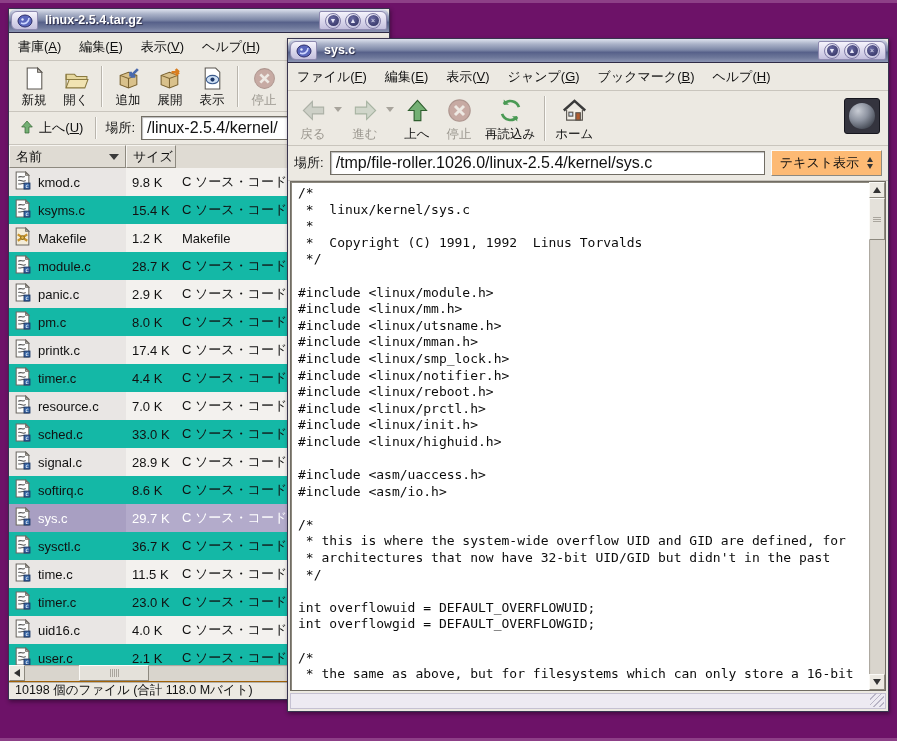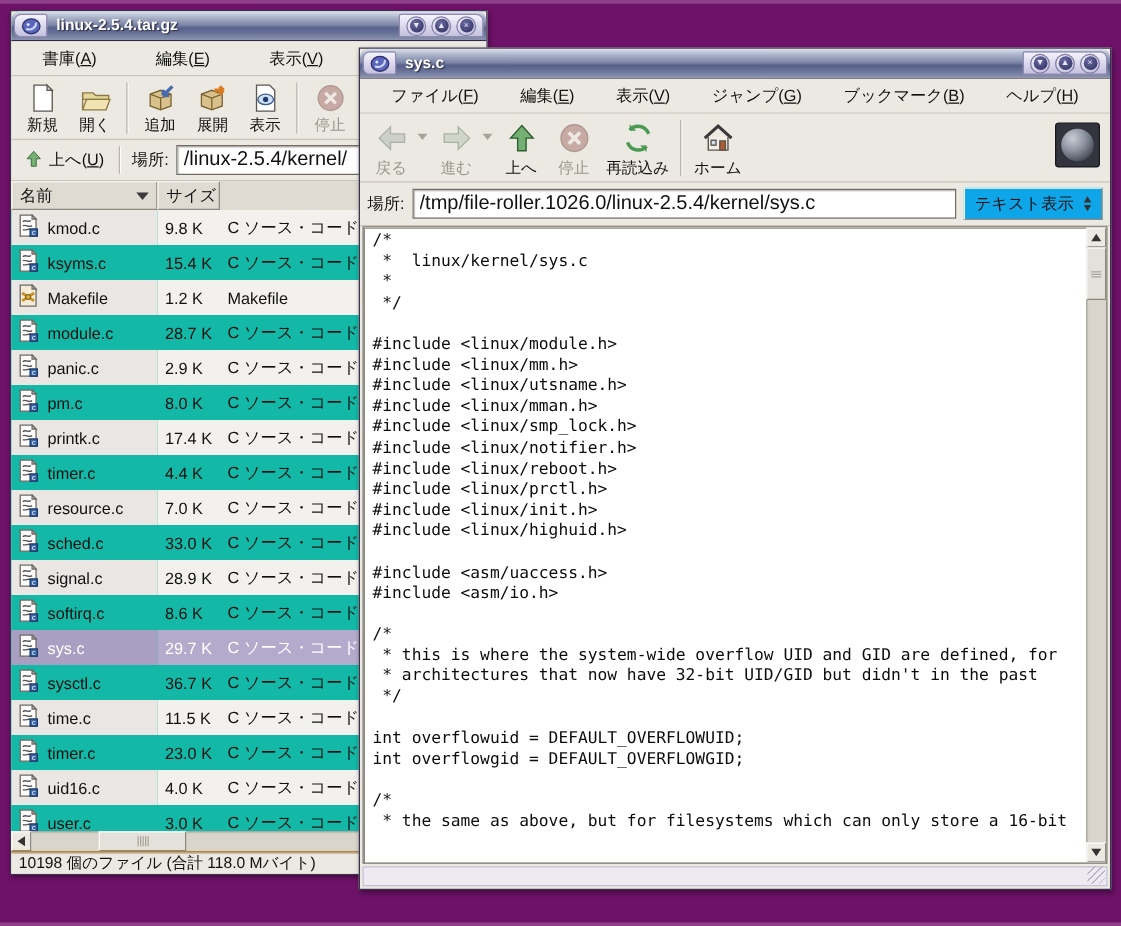--- a/index.html
+++ b/index.html
@@ -30,22 +30,22 @@
   .tb-cap-right { position:absolute; right:2px; top:2px; bottom:2px; width:68px;
     background:linear-gradient(180deg,#f5f3fc,#c4c0de); border:1px solid #8e8ab0;
     border-radius:2px 6px 2px 2px; display:flex; align-items:center; justify-content:center; gap:4px; }
   .win-btn { width:16px; height:16px; border-radius:50%;
     background:radial-gradient(circle at 35% 30%,#fbfaff,#b6b2d6); border:1px solid #807ca6;
     display:flex; align-items:center; justify-content:center; cursor:default; }
   .win-btn .dot { width:11px; height:11px; border-radius:50%;
     background:radial-gradient(circle at 38% 32%,#6a6aa2,#2c2c5c); color:#e8e8f8;
     font-size:7px; line-height:11px; text-align:center; }
 
-  .menubar { height:28px; flex:0 0 28px; display:flex; align-items:center; padding:0 16px;
-    background:#ece9e2; border-bottom:1px solid #c9c5bd;justify-content:space-between; }
+  .menubar { height:28px; flex:0 0 28px; display:flex; align-items:center; padding:0 0;
+    background:#ece9e2; border-bottom:1px solid #c9c5bd; }
   .menu-item { padding:4px 9px; white-space:nowrap; }
   .menu-item u { text-decoration:underline; }
 
   .toolbar { display:flex; align-items:flex-start; padding:2px 4px 1px 4px;
     background:#ece9e2; border-bottom:1px solid #c9c5bd; position:relative; }
   .tool-btn { display:flex; flex-direction:column; align-items:center; justify-content:flex-end;
     min-width:42px; padding:2px 5px 1px 5px; gap:1px; }
   .tool-btn .ticon { height:26px; display:flex; align-items:center; }
   .tool-btn .tlabel { font-size:12.5px; white-space:nowrap; }
   .tool-btn.disabled .tlabel { color:#9b978f; }
@@ -102,21 +102,21 @@
 
   
   #viewer-window { left:287px; top:38px; width:602px; height:674px; z-index:2; }
   #viewer-toolbar { flex:0 0 52px; }
   #viewer-toolbar .ticon { height:30px; }
   .throbber-tile { position:absolute; right:8px; top:7px; width:36px; height:36px;
     background:#34343e; border:1px solid #16161e; border-radius:3px;
     display:flex; align-items:center; justify-content:center; }
   .throbber-sphere { width:26px; height:26px; border-radius:50%;
     background:radial-gradient(circle at 35% 30%,#c8ccd4 0%,#8d93a0 40%,#4c515c 75%,#3a3e48 100%); }
-  .combo { display:flex; align-items:center; gap:8px; background:#0ea5e9;
+  .combo { display:flex; align-items:center; gap:8px; background:#fdba74;
     border:1px solid; border-color:#fbfaf7 #8d897f #8d897f #fbfaf7; padding:3px 8px; height:26px;
     white-space:nowrap; }
   .spinner { display:flex; flex-direction:column; gap:2px; }
   .spinner .tri.up { border-bottom-width:5px; border-left-width:3.5px; border-right-width:3.5px; }
   .spinner .tri.down { border-top-width:5px; border-left-width:3.5px; border-right-width:3.5px; }
   .textwrap { flex:1; display:flex; background:#fff; border:1px solid #716d64;
     box-shadow:inset 1px 1px 0 #8d897f; margin:0 2px; overflow:hidden; }
   .codearea { flex:1; overflow:hidden; padding:3px 0 0 7px; }
   .code-line { font-family:"DejaVu Sans Mono","Liberation Mono",monospace;
     font-size:13px; height:16.6px; line-height:16.6px; white-space:pre; color:#0c0c0c; }
@@ -486,21 +486,21 @@
         <div class="fcell name">
           <span><svg width="17" height="19" viewBox="0 0 16 18">
               <path d="M2 1h9l3 3v13H2z" fill="#fcfcfc" stroke="#6e6a64"></path>
               <path d="M11 1l3 3h-3z" fill="#d8d4cc" stroke="#6e6a64"></path>
               <path d="M4 6c2-2 5 1 6-1M4 9c3-1 4 2 7 0M4 12c2 1 4-1 6 0" stroke="#555" stroke-width="1" fill="none"></path>
               <rect x="9.5" y="11.5" width="5.5" height="5.5" fill="#3a6aaa" stroke="#1e3a6a"></rect>
               <text x="12.2" y="16.2" font-size="5.5" fill="#fff" text-anchor="middle" font-family="monospace">c</text>
             </svg></span>
           <span>user.c</span>
         </div>
-        <div class="fcell size">3.0 K</div>
+        <div class="fcell size">2.1 K</div>
         <div class="fcell type">C ソース・コード</div>
       </div>
     </div>
   <div class="hscroll">
     <div class="sc-btn">
         <div class="tri left"></div>
       </div>
     <div style="width:54px;"></div>
     <div class="sc-thumb" style="width:70px;">
       <div class="grip-line-v"></div>
@@ -620,20 +620,21 @@
         <span class="tri up"></span>
           <span class="tri down"></span>
       </span>
     </div>
   </div>
   <div class="textwrap">
     <div class="codearea" id="viewer-code">
         <div class="code-line">/*</div>
         <div class="code-line"> *  linux/kernel/sys.c</div>
         <div class="code-line"> *</div>
+        <div class="code-line"> *  Copyright (C) 1991, 1992  Linus Torvalds</div>
         <div class="code-line"> */</div>
         <div class="code-line"> </div>
         <div class="code-line">#include &lt;linux/module.h&gt;</div>
         <div class="code-line">#include &lt;linux/mm.h&gt;</div>
         <div class="code-line">#include &lt;linux/utsname.h&gt;</div>
         <div class="code-line">#include &lt;linux/mman.h&gt;</div>
         <div class="code-line">#include &lt;linux/smp_lock.h&gt;</div>
         <div class="code-line">#include &lt;linux/notifier.h&gt;</div>
         <div class="code-line">#include &lt;linux/reboot.h&gt;</div>
         <div class="code-line">#include &lt;linux/prctl.h&gt;</div>

